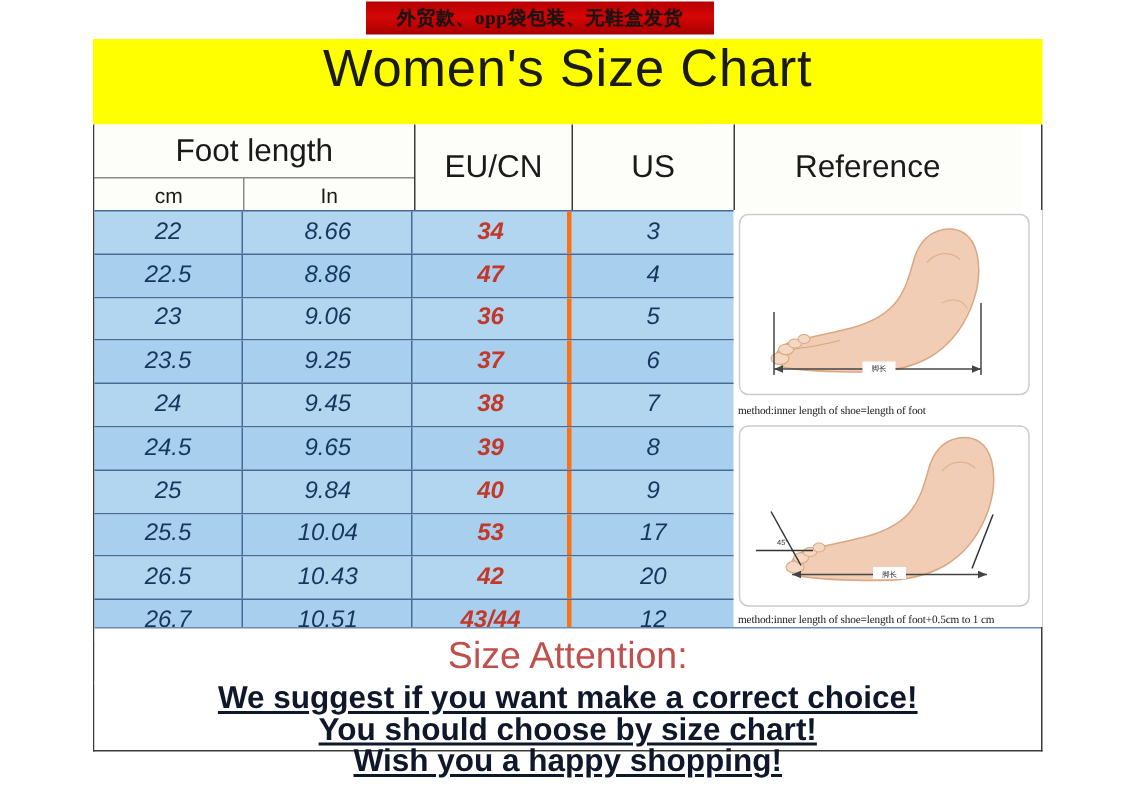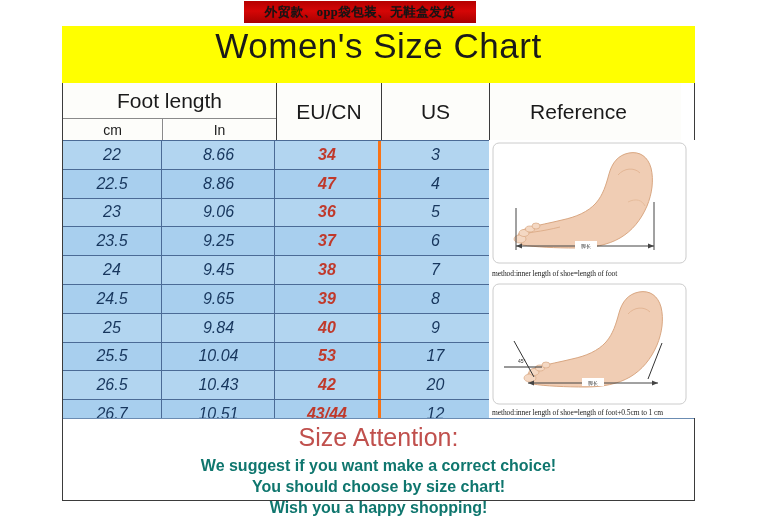--- a/index.html
+++ b/index.html
@@ -220,25 +220,26 @@
     height: 46px;
     background: #ffffff;
     display: flex;
     flex-direction: column;
     align-items: center;
     justify-content: flex-start;
     padding-top: 1px;
     box-sizing: border-box;
   }
   .note-line {
-    font-size: 16px;
+    font-size: 21px;
     font-weight: bold;
-    color: #0f766e;
+    color: #0f172a;
     line-height: 21px;
     white-space: nowrap;
+    text-decoration: underline;
   }
 </style>
 </head>
 <body>
 
 <div id="promo-banner">外贸款、opp袋包装、无鞋盒发货</div>
 
 <div id="title-banner">
   <span id="title-text">Women's Size Chart</span>
 </div>

